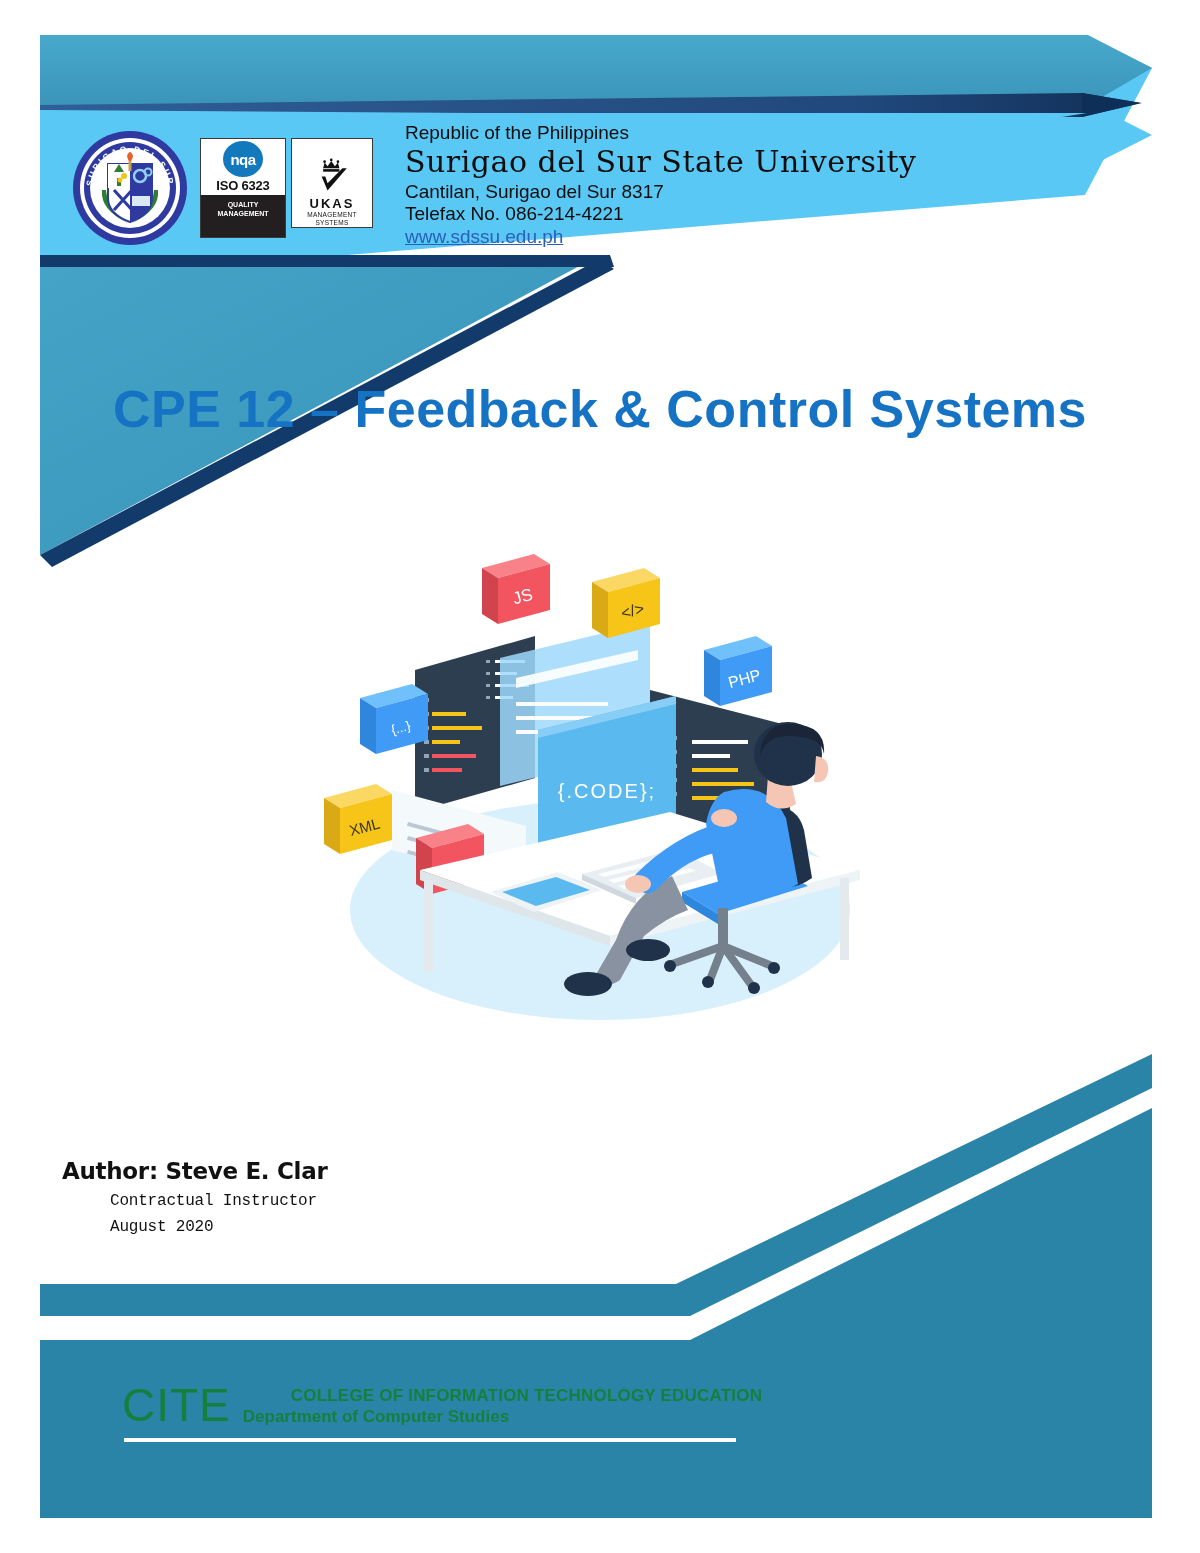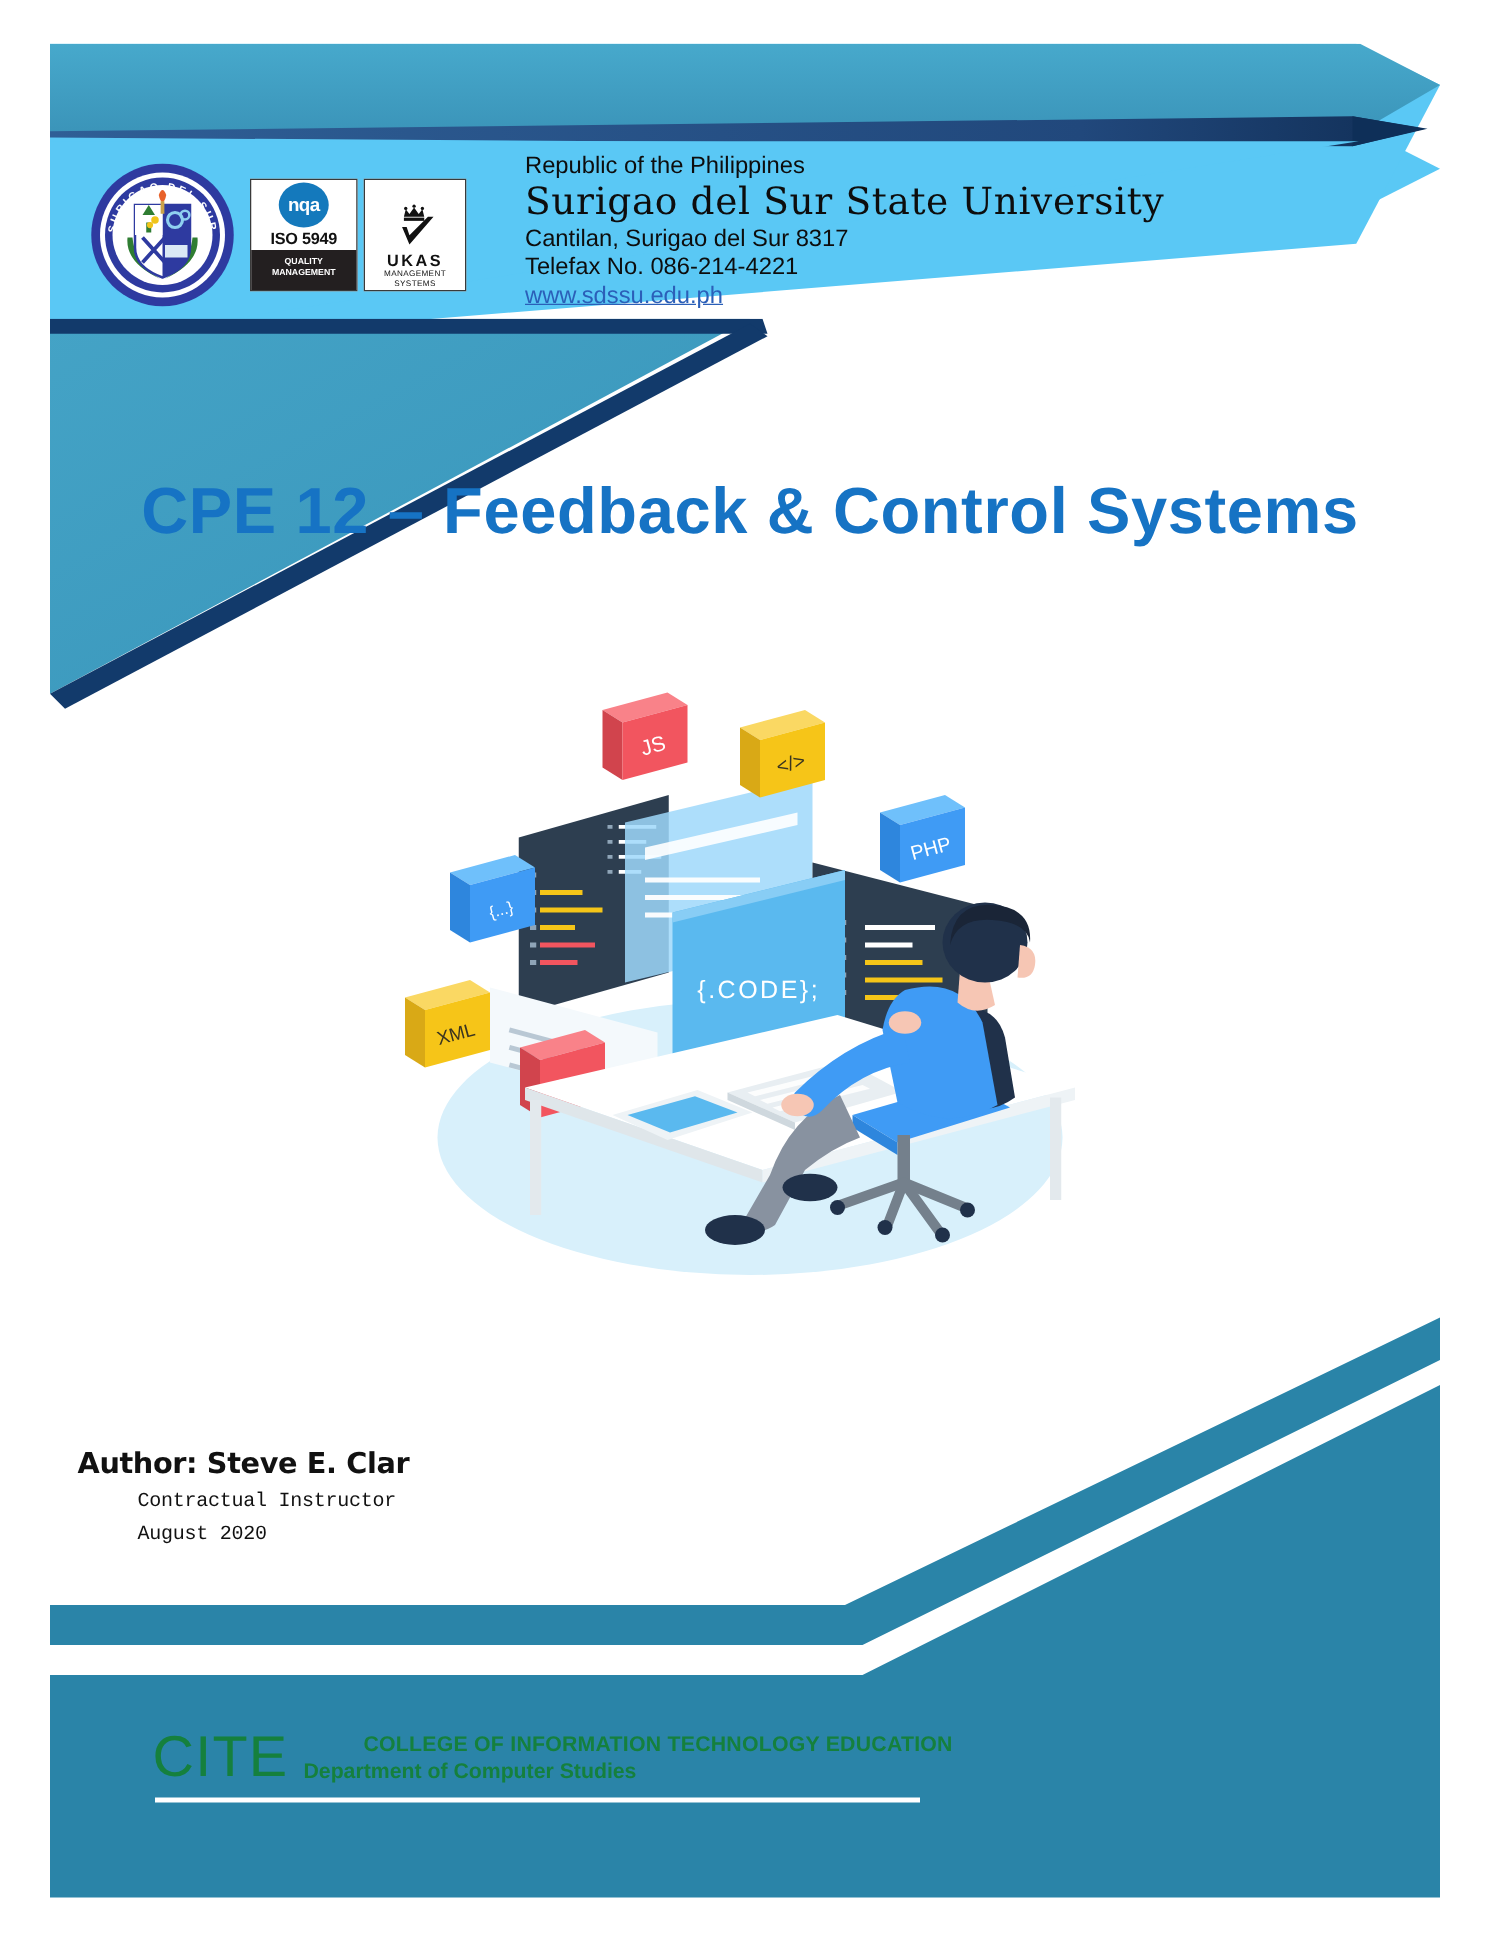--- a/index.html
+++ b/index.html
@@ -43,21 +43,21 @@
     position: relative;
     width: 120px;
     height: 120px;
   }
   .cert-box {
     display: flex;
     gap: 5px;
   }
   .iso-logo {
     width: 86px;
-    height: 90px;
+    height: 100px;
     background: #ffffff;
     border: 1px solid #3a3a3a;
     display: flex;
     flex-direction: column;
     align-items: center;
     box-sizing: border-box;
   }
   .iso-nqa {
     width: 100%;
     height: 56px;
@@ -122,21 +122,21 @@
   .ukas-sub {
     font-size: 6.5px;
     line-height: 8px;
     text-align: center;
     color: #111;
     letter-spacing: 0.3px;
   }
 
   .header-text {
     position: absolute;
-    left: 420px;
+    left: 405px;
     top: 122px;
     color: #0d0d0d;
     line-height: 1.18;
   }
   .hdr-line1 { font-size: 19px; }
   .hdr-univ {
     font-family: "DejaVu Serif", serif;
     font-size: 30px;
     font-weight: normal;
     letter-spacing: 0.5px;
@@ -333,21 +333,21 @@
 
         <circle cx="54" cy="48" r="3" fill="#f0c419"></circle>
         <circle cx="50" cy="52" r="2.5" fill="#f0c419"></circle>
       </svg>
     </div>
 
     <div class="cert-box">
       <div class="iso-logo">
         <div class="iso-nqa">
           <div class="nqa-circle">nqa</div>
-          <div class="iso-9001">ISO 5949</div>
+          <div class="iso-9001">ISO 6323</div>
         </div>
         <div class="iso-qm">
           <div>QUALITY</div>
           <div>MANAGEMENT</div>
         </div>
       </div>
 
       <div class="ukas-logo">
         <svg width="56" height="50" viewBox="0 0 56 50" xmlns="http://www.w3.org/2000/svg">
 

